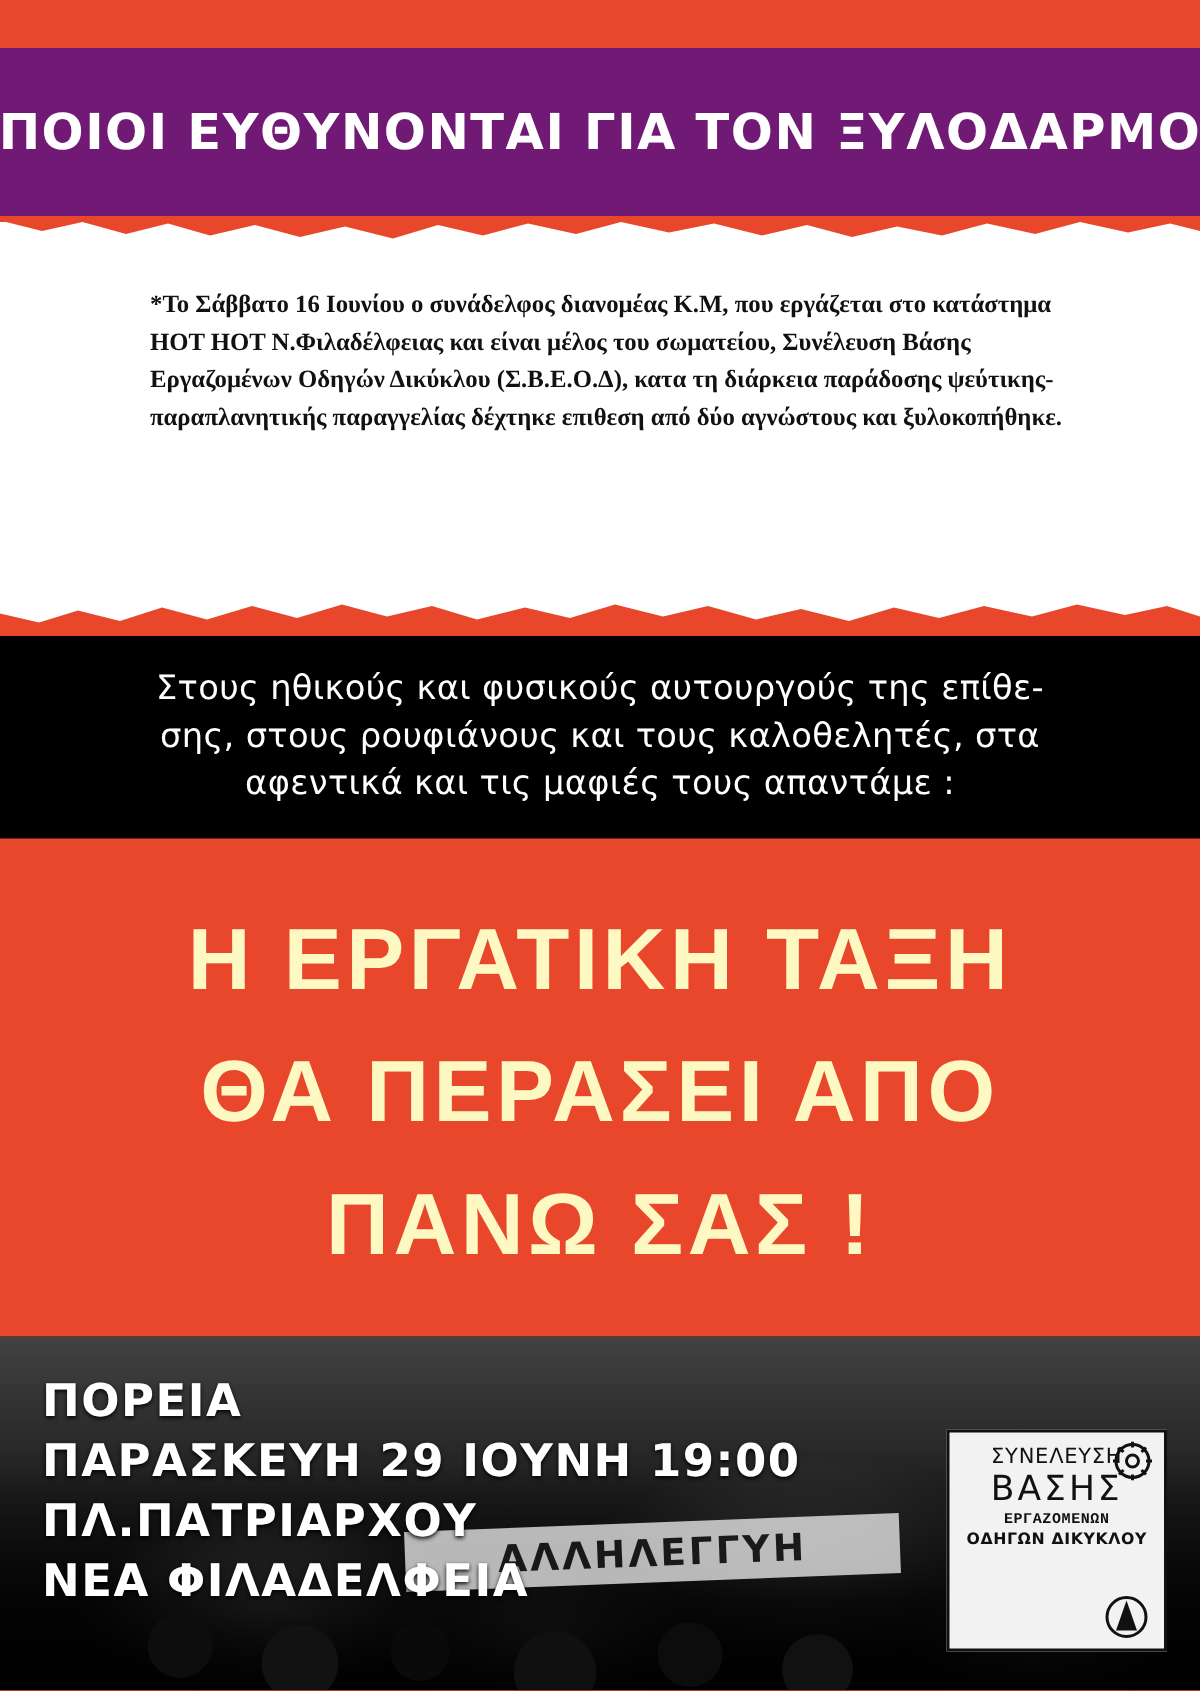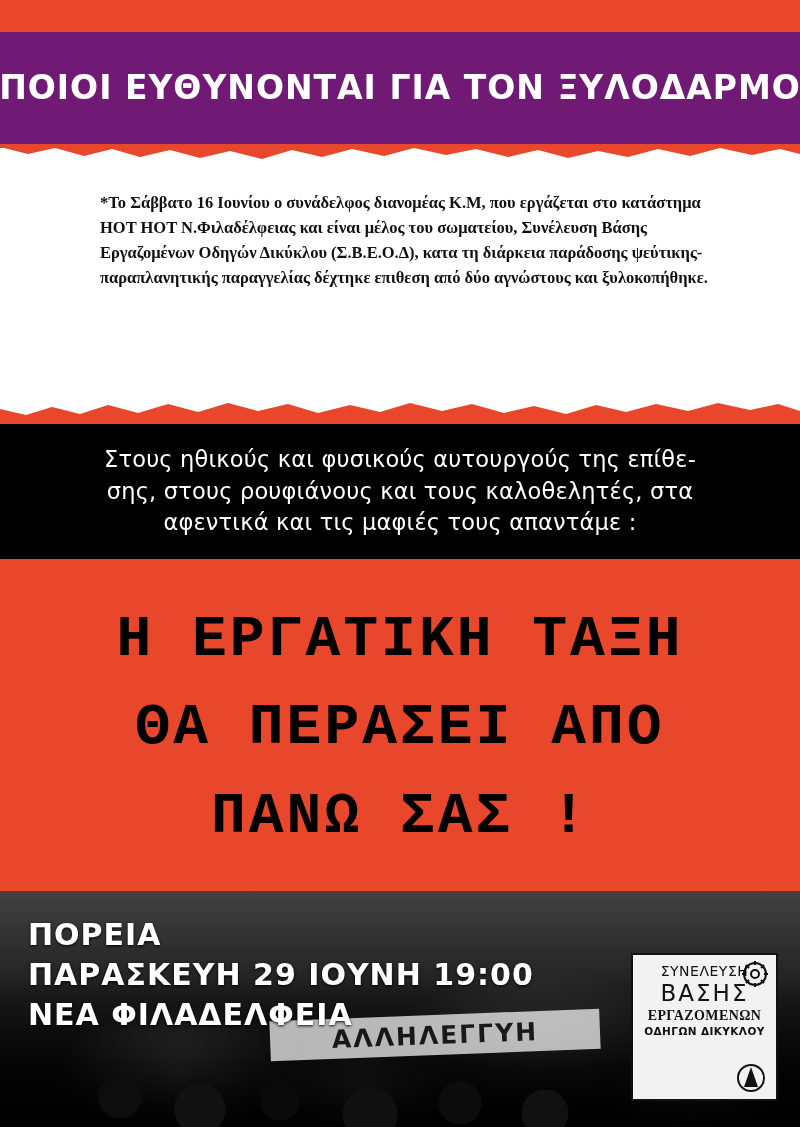--- a/index.html
+++ b/index.html
@@ -115,22 +115,22 @@
     top: 566px;
     left: 0;
     width: 800px;
     height: 325px;
     display: flex;
     flex-direction: column;
     align-items: center;
     justify-content: center;
   }
   .slogan-line {
-    color: #000000;
-    font-family: Liberation Mono, monospace;
+    color: #fef9c3;
+    font-family: Liberation Sans, sans-serif;
     font-weight: bold;
     font-size: 58px;
     letter-spacing: 3px;
     line-height: 1.52;
     white-space: nowrap;
     text-align: center;
   }
 
   
   .bottom-band {
@@ -233,23 +233,23 @@
     color: #111;
     font-family: "DejaVu Sans", sans-serif;
     font-weight: normal;
     font-size: 23px;
     letter-spacing: 2px;
     line-height: 1.25;
     white-space: nowrap;
   }
   .logo-line-3 {
     color: #111;
-    font-family: Liberation Serif, serif;
-    font-weight: bold;
-    font-size: 14px;
+    font-family: Liberation Mono, monospace;
+    font-weight: bold;
+    font-size: 10px;
     letter-spacing: 0.4px;
     line-height: 1.2;
     white-space: nowrap;
   }
   .logo-line-4 {
     color: #111;
     font-family: "DejaVu Sans", sans-serif;
     font-weight: bold;
     font-size: 10.5px;
     letter-spacing: 0.4px;
@@ -301,20 +301,21 @@
   </div>
 
   <div class="bottom-band">
     <div class="photo-layer"></div>
     <div class="photo-crowd"></div>
     <div class="banner-strip">ΑΛΛΗΛΕΓΓΥΗ</div>
 
     <div class="event-info">
       <div class="event-line">ΠΟΡΕΙΑ</div>
       <div class="event-line">ΠΑΡΑΣΚΕΥΗ 29 ΙΟΥΝΗ  19:00</div>
+      <div class="event-line">ΠΛ.ΠΑΤΡΙΑΡΧΟΥ</div>
       <div class="event-line">ΝΕΑ ΦΙΛΑΔΕΛΦΕΙΑ</div>
     </div>
 
     <div class="union-logo">
       <svg class="logo-gear" width="26" height="26" viewBox="0 0 26 26">
         <circle cx="13" cy="13" r="11" fill="none" stroke="#111" stroke-width="2"></circle>
         <circle cx="13" cy="13" r="4" fill="none" stroke="#111" stroke-width="2"></circle>
         <g stroke="#111" stroke-width="2">
           <line x1="13" y1="0" x2="13" y2="4"></line>
           <line x1="13" y1="22" x2="13" y2="26"></line>

